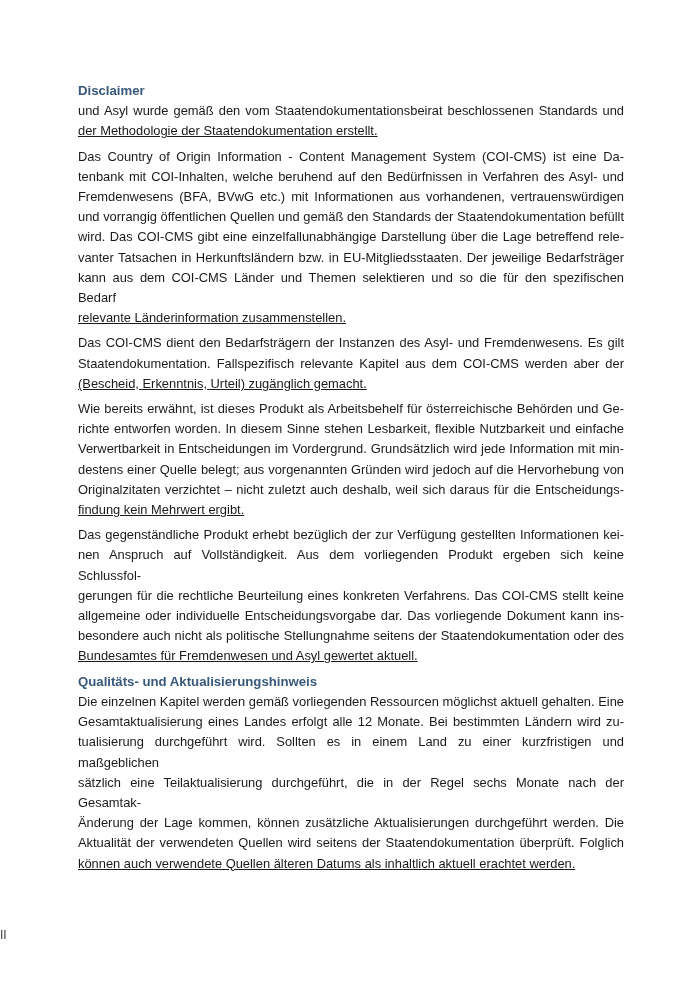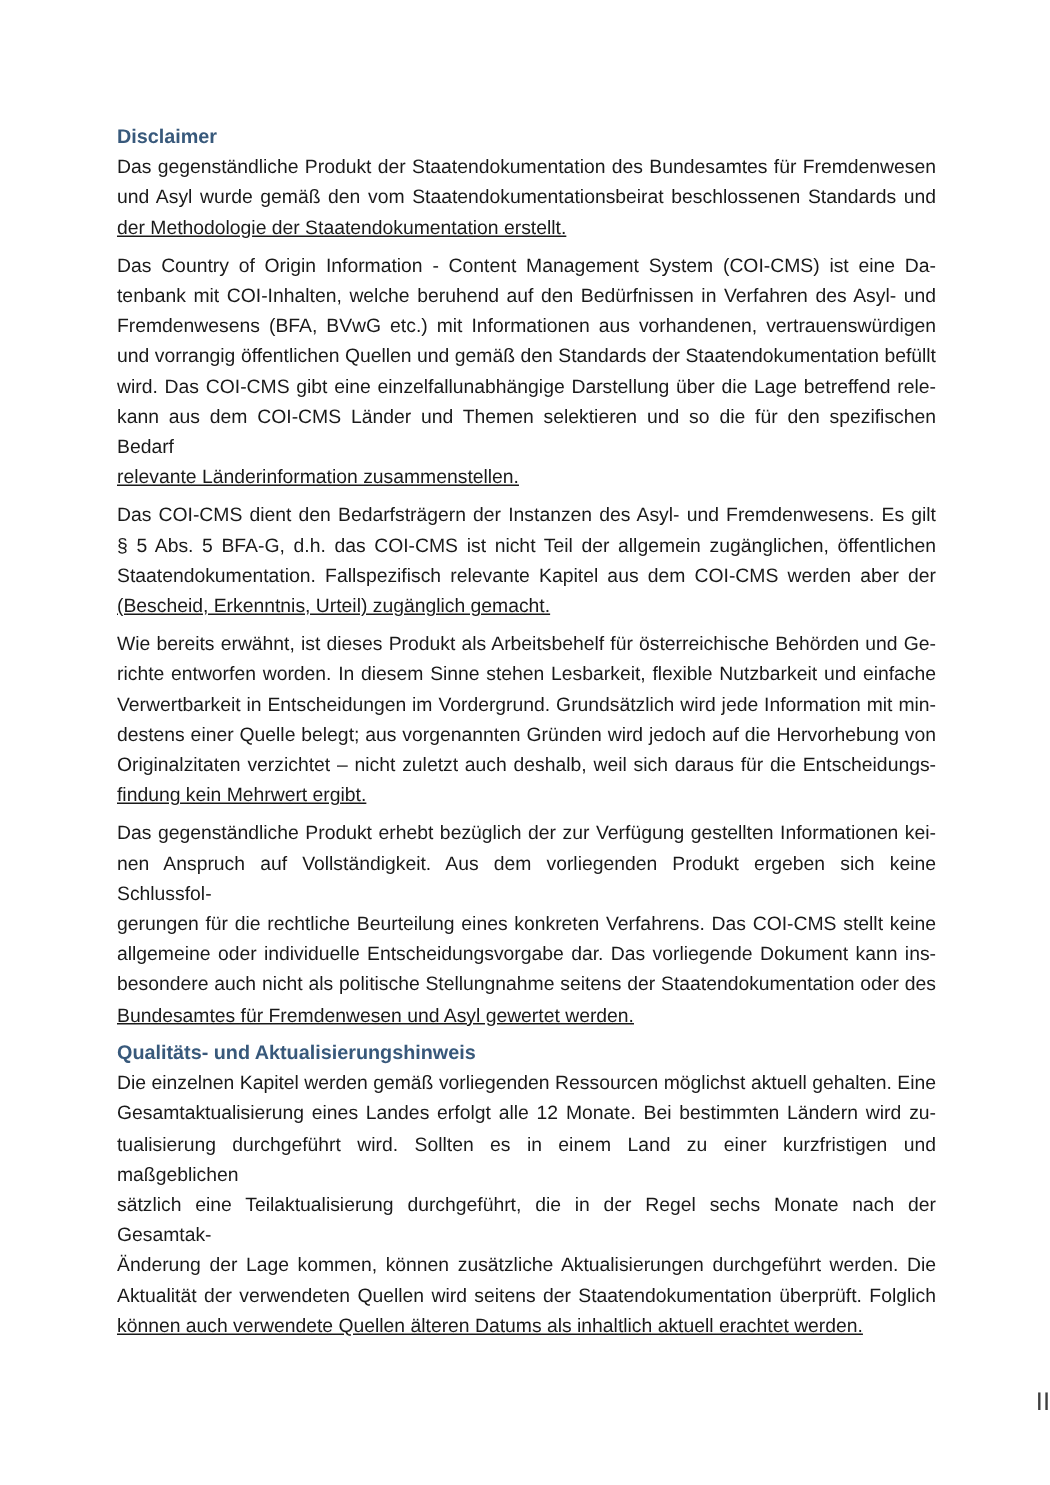--- a/index.html
+++ b/index.html
@@ -40,68 +40,67 @@
     text-align-last:justify;
     white-space:normal;
   }
   .line.last{
     text-align-last:left;
     text-decoration:underline;
   }
   .footer{
     position:absolute;
     left:0;right:0;top:927px;
-    text-align:right;
+    text-align:left;
     color:var(--footer-color);
-    font-size:17px;
+    font-size:12px;
     line-height:16px;
   }
 </style>
 </head>
 <body>
 
 <div class="page">
   <div class="content">
 
   <div class="doc-heading">Disclaimer</div>
       <div class="para">
-        <div class="line">Das gegenständliche Produkt der Staatendokumentation des Bundesamtes für Fremdenwesen</div>
         <div class="line">und Asyl wurde gemäß den vom Staatendokumentationsbeirat beschlossenen Standards und</div>
         <div class="line last">der Methodologie der Staatendokumentation erstellt.</div>
       </div>
       <div class="para">
         <div class="line">Das Country of Origin Information - Content Management System (COI-CMS) ist eine Da-</div>
         <div class="line">tenbank mit COI-Inhalten, welche beruhend auf den Bedürfnissen in Verfahren des Asyl- und</div>
         <div class="line">Fremdenwesens (BFA, BVwG etc.) mit Informationen aus vorhandenen, vertrauenswürdigen</div>
         <div class="line">und vorrangig öffentlichen Quellen und gemäß den Standards der Staatendokumentation befüllt</div>
         <div class="line">wird. Das COI-CMS gibt eine einzelfallunabhängige Darstellung über die Lage betreffend rele-</div>
+        <div class="line">vanter Tatsachen in Herkunftsländern bzw. in EU-Mitgliedsstaaten. Der jeweilige Bedarfsträger</div>
         <div class="line">kann aus dem COI-CMS Länder und Themen selektieren und so die für den spezifischen Bedarf</div>
         <div class="line last">relevante Länderinformation zusammenstellen.</div>
       </div>
       <div class="para">
         <div class="line">Das COI-CMS dient den Bedarfsträgern der Instanzen des Asyl- und Fremdenwesens. Es gilt</div>
-        <div class="line">§ 5 Abs. 5 BFA-G, d.h. das COI-CMS ist nicht Teil der allgemein zugänglichen, öffentlichen</div>
         <div class="line">Staatendokumentation. Fallspezifisch relevante Kapitel aus dem COI-CMS werden aber der</div>
         <div class="line last">(Bescheid, Erkenntnis, Urteil) zugänglich gemacht.</div>
       </div>
       <div class="para">
         <div class="line">Wie bereits erwähnt, ist dieses Produkt als Arbeitsbehelf für österreichische Behörden und Ge-</div>
         <div class="line">richte entworfen worden. In diesem Sinne stehen Lesbarkeit, flexible Nutzbarkeit und einfache</div>
         <div class="line">Verwertbarkeit in Entscheidungen im Vordergrund. Grundsätzlich wird jede Information mit min-</div>
         <div class="line">destens einer Quelle belegt; aus vorgenannten Gründen wird jedoch auf die Hervorhebung von</div>
         <div class="line">Originalzitaten verzichtet – nicht zuletzt auch deshalb, weil sich daraus für die Entscheidungs-</div>
         <div class="line last">findung kein Mehrwert ergibt.</div>
       </div>
       <div class="para">
         <div class="line">Das gegenständliche Produkt erhebt bezüglich der zur Verfügung gestellten Informationen kei-</div>
         <div class="line">nen Anspruch auf Vollständigkeit. Aus dem vorliegenden Produkt ergeben sich keine Schlussfol-</div>
         <div class="line">gerungen für die rechtliche Beurteilung eines konkreten Verfahrens. Das COI-CMS stellt keine</div>
         <div class="line">allgemeine oder individuelle Entscheidungsvorgabe dar. Das vorliegende Dokument kann ins-</div>
         <div class="line">besondere auch nicht als politische Stellungnahme seitens der Staatendokumentation oder des</div>
-        <div class="line last">Bundesamtes für Fremdenwesen und Asyl gewertet werden.</div>
+        <div class="line last">Bundesamtes für Fremdenwesen und Asyl gewertet aktuell.</div>
       </div>
       <div class="doc-heading">Qualitäts- und Aktualisierungshinweis</div>
       <div class="para">
         <div class="line">Die einzelnen Kapitel werden gemäß vorliegenden Ressourcen möglichst aktuell gehalten. Eine</div>
         <div class="line">Gesamtaktualisierung eines Landes erfolgt alle 12 Monate. Bei bestimmten Ländern wird zu-</div>
         <div class="line">tualisierung durchgeführt wird. Sollten es in einem Land zu einer kurzfristigen und maßgeblichen</div>
         <div class="line">sätzlich eine Teilaktualisierung durchgeführt, die in der Regel sechs Monate nach der Gesamtak-</div>
         <div class="line">Änderung der Lage kommen, können zusätzliche Aktualisierungen durchgeführt werden. Die</div>
         <div class="line">Aktualität der verwendeten Quellen wird seitens der Staatendokumentation überprüft. Folglich</div>
         <div class="line last">können auch verwendete Quellen älteren Datums als inhaltlich aktuell erachtet werden.</div>

